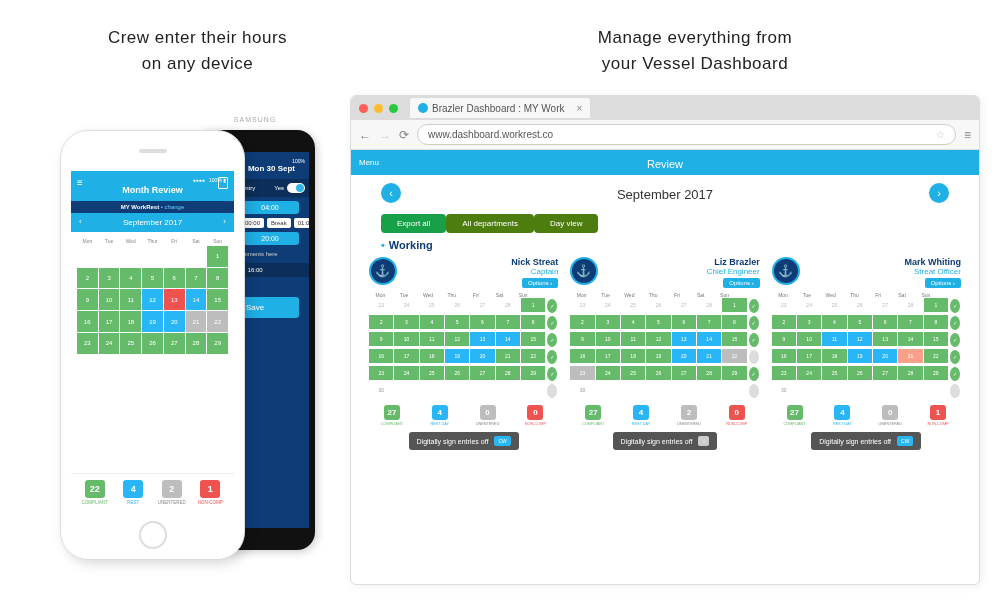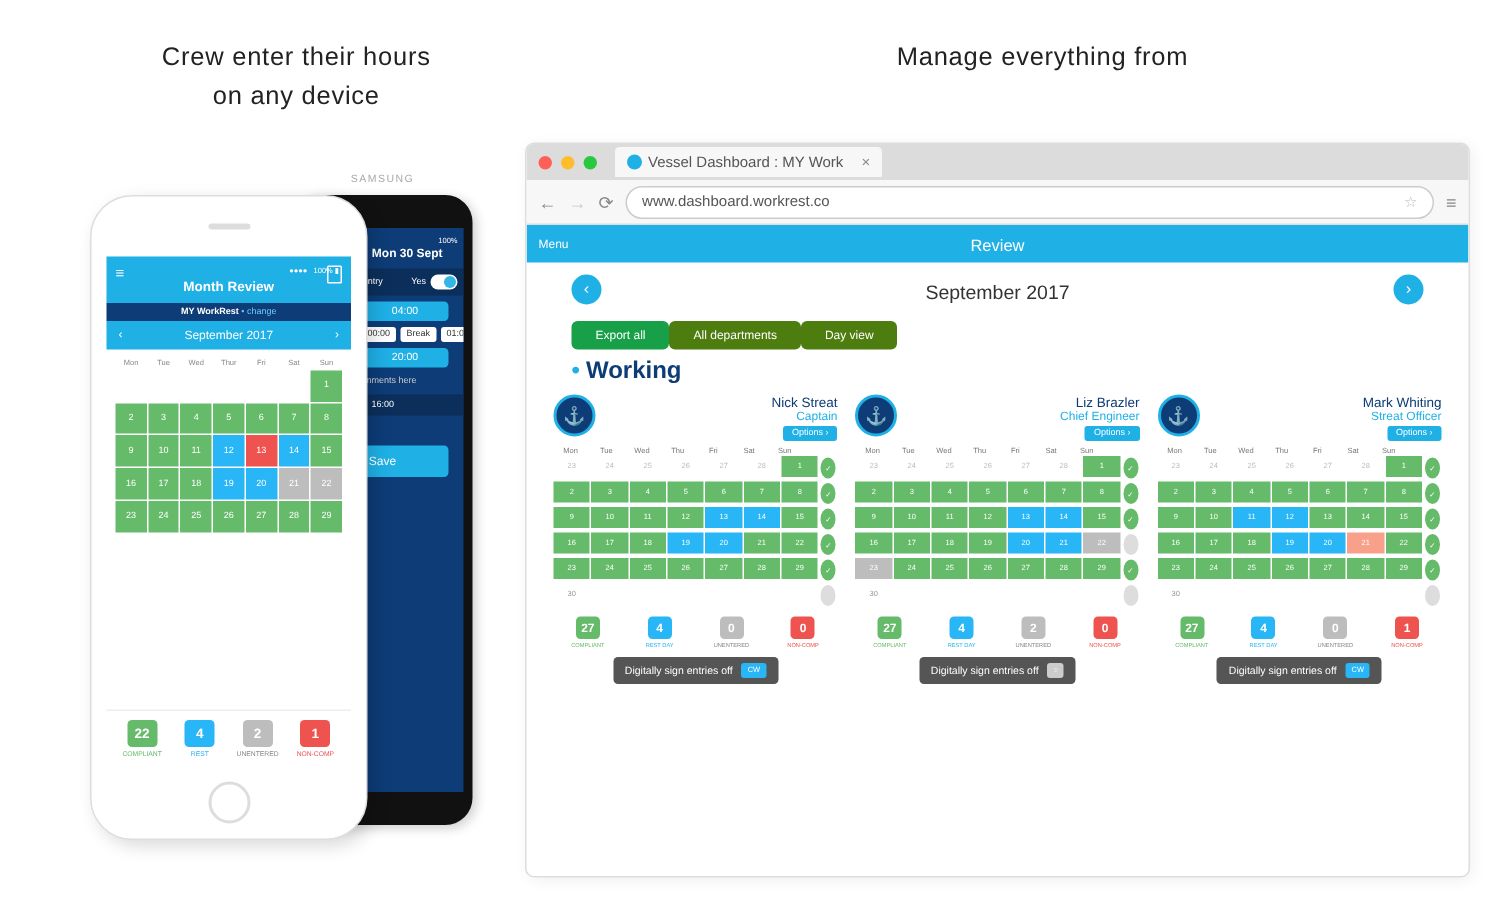--- a/index.html
+++ b/index.html
@@ -74,28 +74,28 @@
 
 .content{height:calc(100% - 54px);overflow:hidden;font-size:8px}
 .bluebar{background:#1fb0e6;color:#fff;padding:8px;display:flex;justify-content:space-between}
 .bluebar .ctr{position:absolute;left:0;right:0;text-align:center;font-size:11px;pointer-events:none}
 .monthnav{padding:12px 30px;text-align:center;position:relative;color:#333;font-size:13px}
 .circ{width:20px;height:20px;background:#1fb0e6;color:#fff;border-radius:50%;display:inline-flex;align-items:center;justify-content:center;font-size:11px;position:absolute;top:8px}
 .circ.l{left:30px}.circ.r{right:30px}
 .pillrow{display:flex;justify-content:flex-start;padding:0 30px}
 .pill{border-radius:4px;padding:5px 16px;color:#fff;font-size:8px}
 .p-g{background:#17a047}.p-b{background:#4d7c0f}
-.section{padding:6px 30px;color:#0d3c77;font-size:16px;font-weight:bold}
+.section{padding:6px 30px;color:#0d3c77;font-size:11px;font-weight:bold}
 .bullet{color:#1fb0e6;margin-right:4px}
 
 .cards{display:flex;gap:12px;padding:0 18px}
 .card{flex:1}
 .chead{display:flex;align-items:flex-start;gap:6px;justify-content:flex-end;margin-bottom:4px}
 .avatar{width:28px;height:28px;background:#0d3c77;border:2px solid #1fb0e6;border-radius:50%;display:flex;align-items:center;justify-content:center;color:#fff;font-size:12px;margin-right:auto}
-.cname{font-size:9px;font-weight:normal;color:#0d3c77;text-align:right}
+.cname{font-size:9px;font-weight:bold;color:#0d3c77;text-align:right}
 .crole{font-size:8px;color:#1fb0e6;text-align:right}
 .opts{background:#1fb0e6;color:#fff;font-size:6px;padding:2px 6px;border-radius:2px;display:inline-block;margin-top:2px}
 
 .mini{margin-top:2px}
 .mdow{display:flex;gap:1px;text-align:center;color:#777;font-size:5px}
 .mdow span{flex:1}
 .mgrid{display:grid;grid-template-columns:repeat(7,1fr) 12px;gap:1px}
 .mgrid span{height:14px;display:flex;align-items:center;justify-content:center;font-size:5px;color:#fff}
 .chk{background:#66bb6a;border-radius:50%;margin:1px}
 .chk.off{background:#ddd}
@@ -112,21 +112,21 @@
 .sign .end{background:#29b6f6;padding:2px 4px;border-radius:2px;font-size:5px}
 .sign .end.off{background:#ccc}
 </style>
 </head>
 <body>
 
 <div class="caption cap1">
   <span>Crew enter their hours</span><br><span>on any device</span>
 </div>
 <div class="caption cap2">
-  <span>Manage everything from</span><br>
+  <span>Manage everything from</span><br><span>your Vessel Dashboard</span>
 </div>
 
 <div class="phone-back">
   <div class="samsung">SAMSUNG</div>
   <div class="android-screen">
     <div class="ah">
       <div style="display:flex;justify-content:space-between;font-size:5px">
           <span>○○○○</span>
           <span>100%</span>
         </div>
@@ -232,21 +232,21 @@
   <div class="homebtn"></div>
 </div>
 
 <div class="browser">
   <div class="tabbar">
     <span class="dot d-r"></span>
     <span class="dot d-y"></span>
     <span class="dot d-g"></span>
     <div class="tab">
       <span class="favicon"></span>
-      <span>Vessel Dashboard : MY Work</span>
+      <span>Brazler Dashboard : MY Work</span>
         <span class="x">×</span>
     </div>
   </div>
   <div class="addrbar">
     <span class="nav-ico">←</span>
     <span class="nav-ico" style="color:#ccc">→</span>
     <span class="nav-ico">⟳</span>
     <div class="addr">
       <span>www.dashboard.workrest.co</span>
         <span class="star">☆</span>

